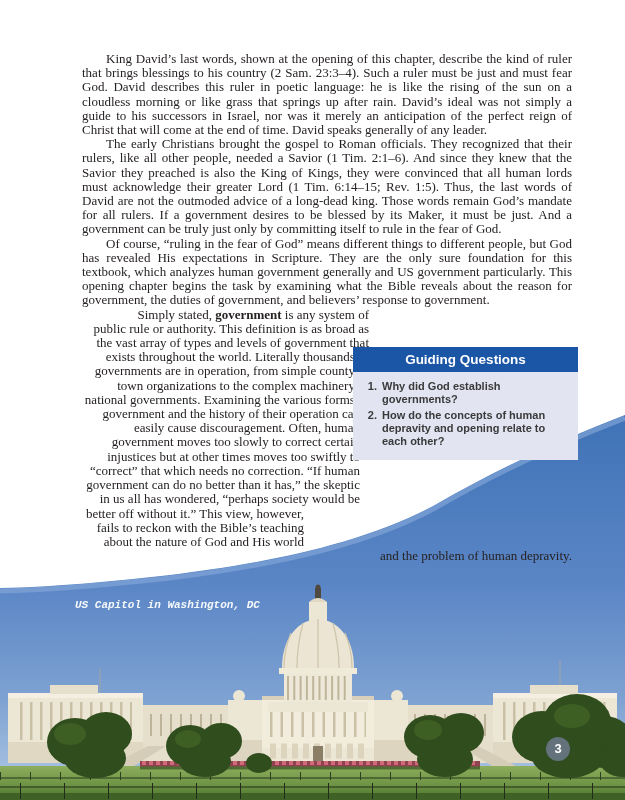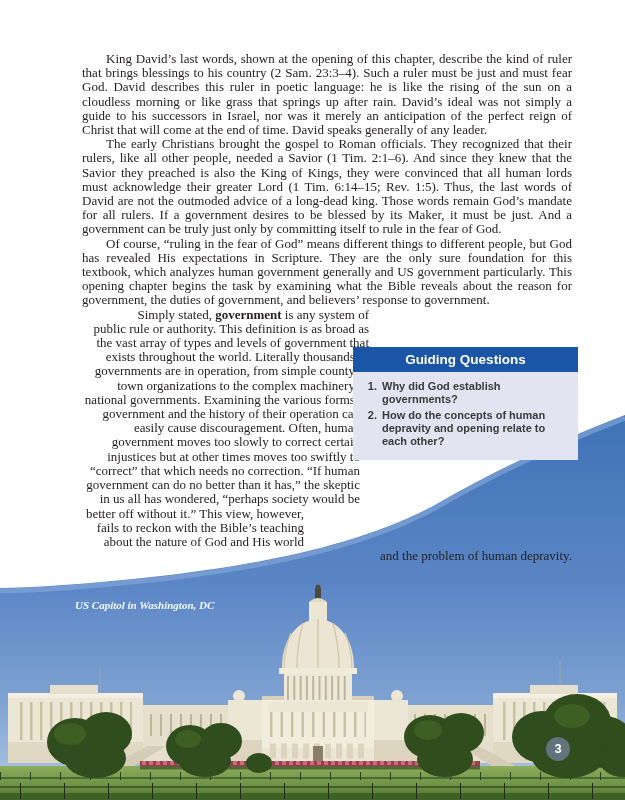--- a/index.html
+++ b/index.html
@@ -39,21 +39,21 @@
   }
   .gq-body{background:#e2e4f2;padding:8px 8px 9px 6px;}
   .gq-item{display:flex;margin:0 0 3px 0;}
   .gq-num{width:18px;flex:0 0 18px;text-align:right;padding-right:5px;
     font-size:11px;font-weight:bold;color:#3a3a3a;line-height:13px;}
   .gq-text{font-size:11px;font-weight:bold;color:#3a3a3a;line-height:13px;}
   .photo{position:absolute;left:0;top:410px;width:625px;height:390px;}
   .photo svg{display:block;}
   .caption{
     position:absolute;left:75px;top:189px;
-    font-family:Liberation Serif, serif;font-style:italic;
+    font-family:Liberation Mono, monospace;font-style:italic;
     font-size:11px;font-weight:bold;color:rgba(255,255,255,0.93);
   }
   .page-badge{
     position:absolute;left:546px;top:737px;width:24px;height:24px;
     border-radius:50%;background:rgba(112,122,145,0.82);
     color:#ffffff;font-family:"Liberation Sans", sans-serif;
     font-size:13px;font-weight:bold;text-align:center;line-height:24px;
   }
 </style>
 </head>

